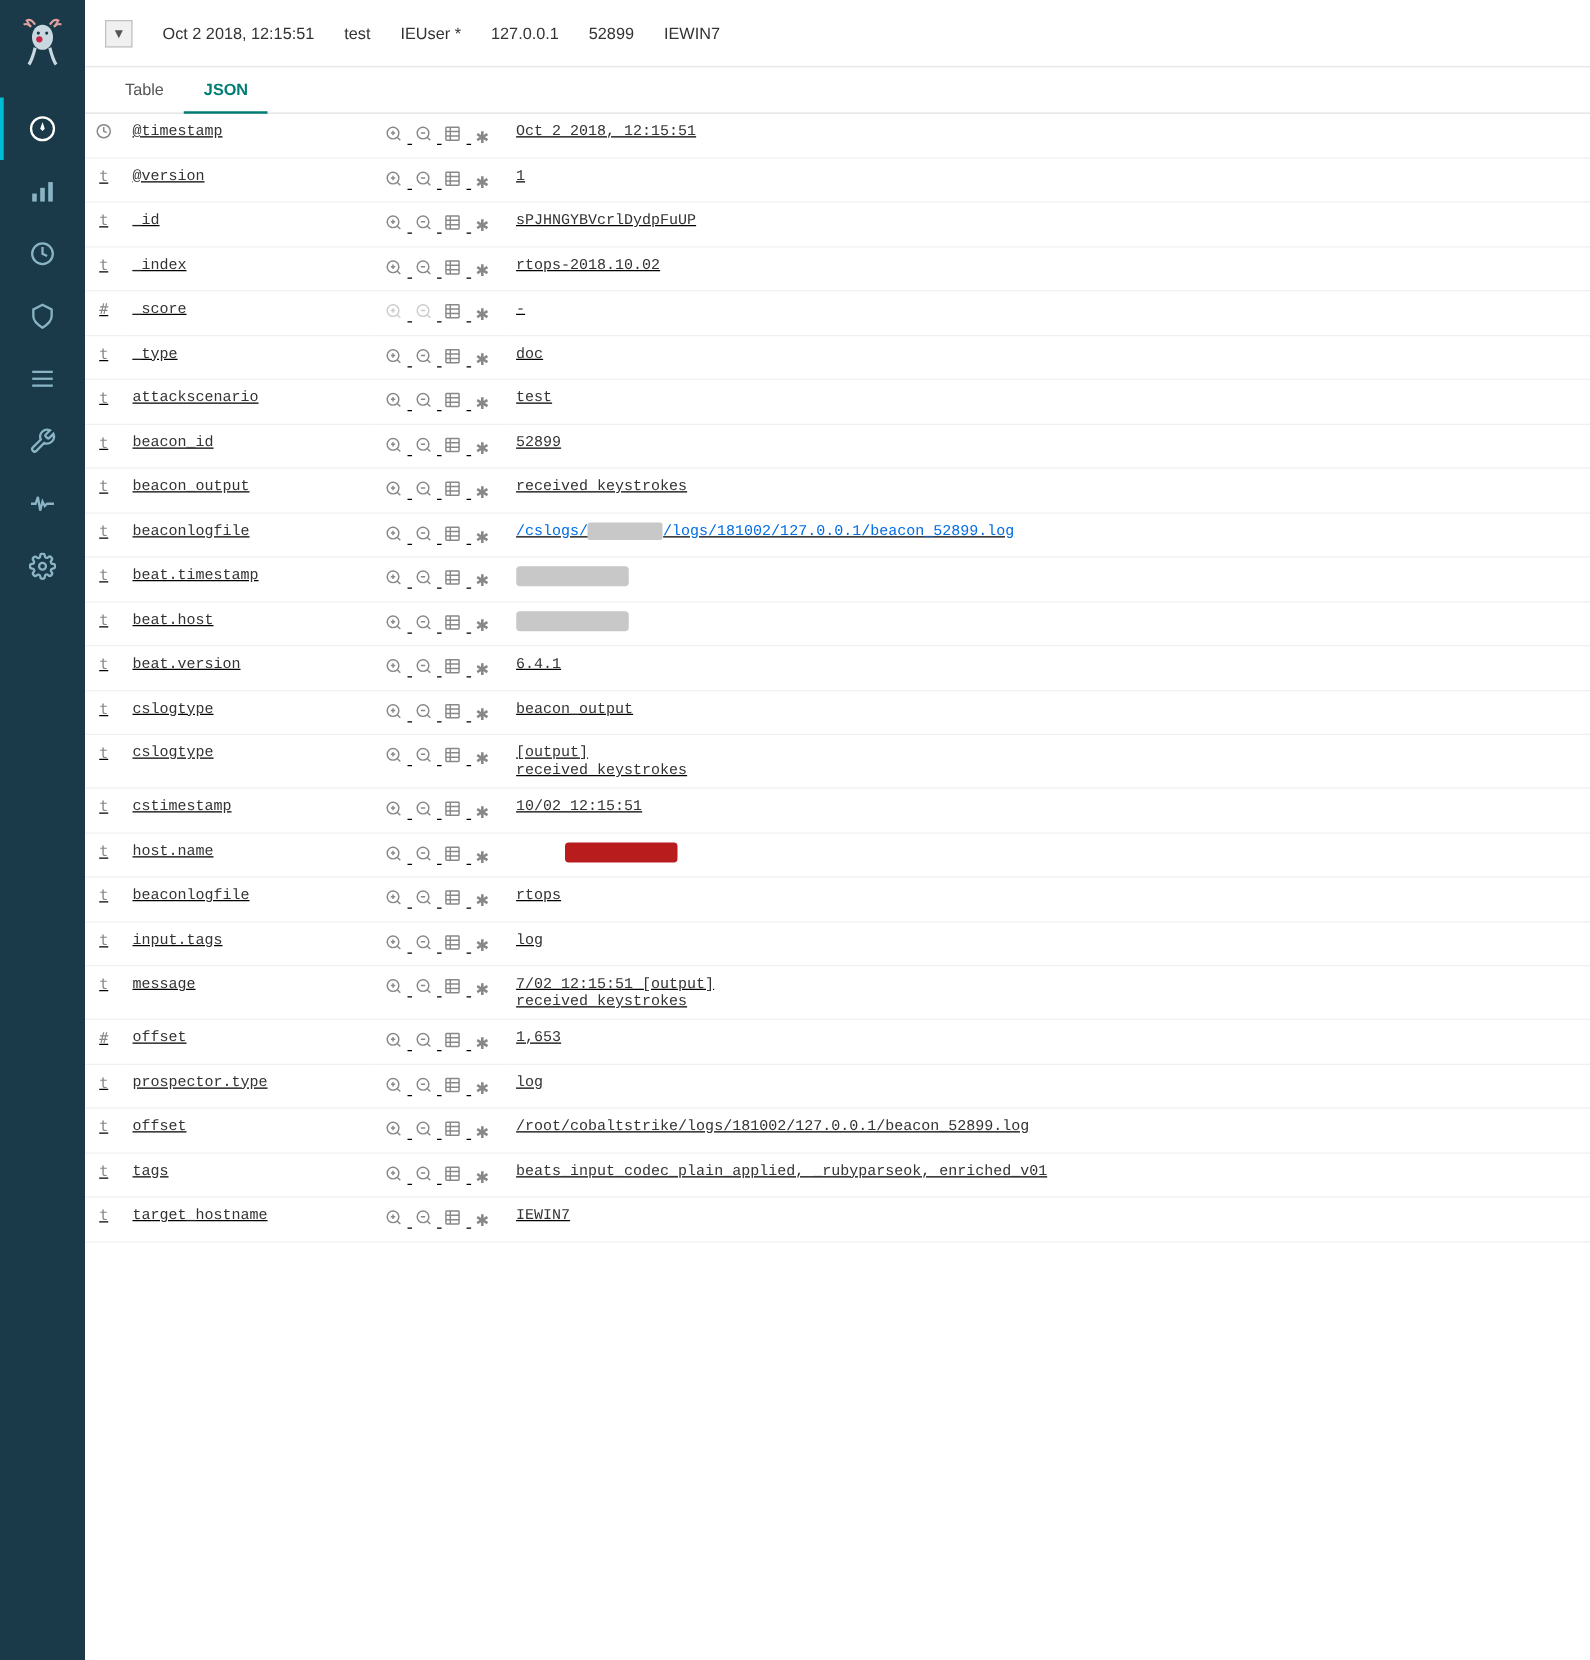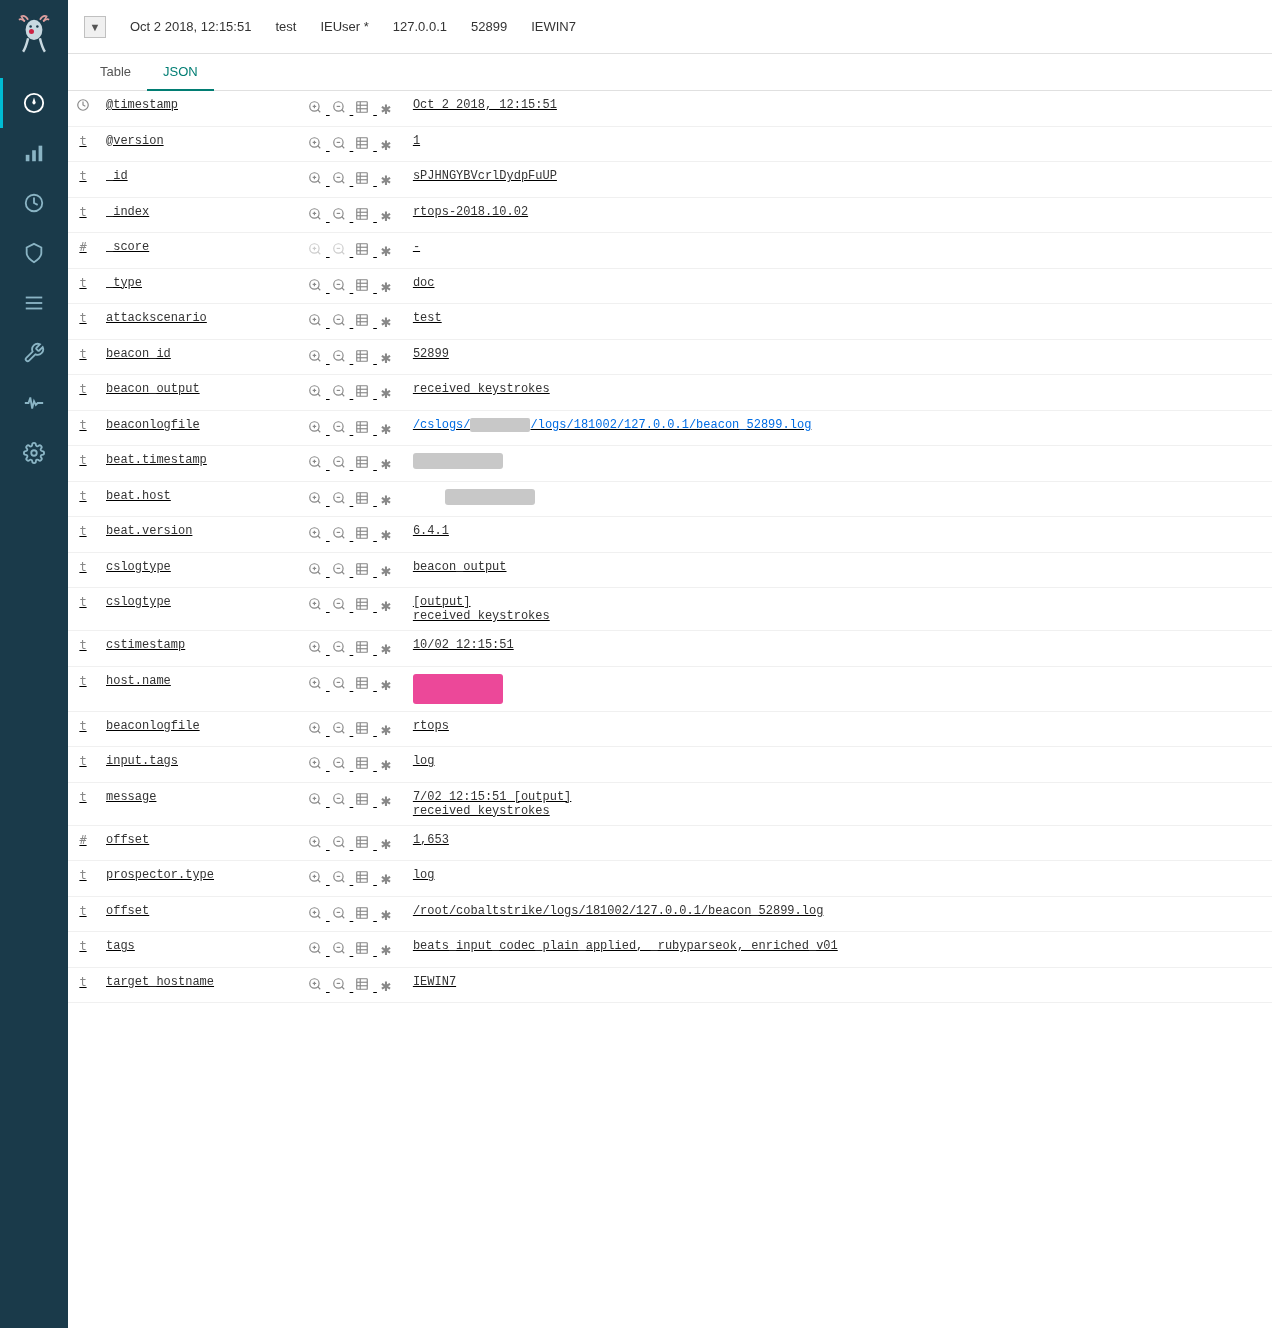--- a/index.html
+++ b/index.html
@@ -99,21 +99,21 @@
       padding: 10px 16px;
       cursor: pointer;
       font-size: 13px;
       color: #555;
       border-bottom: 2px solid transparent;
       margin-bottom: -1px;
     }
     .tab.active {
       color: #017d73;
       border-bottom: 2px solid #017d73;
-      font-weight: 400;
+      font-weight: 700;
       text-align: right;
     }
 
     
     .table-container {
       flex: 1;
       overflow-y: auto;
       padding: 0;
     }
     .data-table {
@@ -658,21 +658,21 @@
                   <rect x="3" y="3" width="18" height="18" rx="1"></rect>
                   <line x1="3" y1="9" x2="21" y2="9"></line>
                   <line x1="3" y1="15" x2="21" y2="15"></line>
                   <line x1="9" y1="3" x2="9" y2="21"></line>
                 </svg>
               </span>
     <span class="action-icon">
                 <span style="font-size:13px;color:#888;">✱</span>
               </span>
   </td>
-            <td class="col-value"><span class="redacted" style="color: transparent; background: rgb(200, 200, 200); display: inline-block; border-radius: 3px; min-width: 90px; height: 16px; margin-left: 32px;">REDACTED2</span></td>
+            <td class="col-value"><span class="redacted" style="color: transparent; background: rgb(200, 200, 200); display: inline-block; border-radius: 3px; min-width: 90px; height: 16px;">REDACTED2</span></td>
           </tr>
           <tr>
             <td class="col-type" style="color: rgb(136, 136, 136); font-family: monospace;">t</td>
             <td class="col-name">beat.version</td>
             <td class="col-actions">
     <span class="action-icon">
                 <svg width="14" height="14" viewBox="0 0 24 24" fill="none" stroke="currentColor" stroke-width="2">
                   <circle cx="11" cy="11" r="8"></circle>
                   <line x1="21" y1="21" x2="16.65" y2="16.65"></line>
                   <line x1="11" y1="8" x2="11" y2="14"></line>
@@ -826,21 +826,21 @@
                   <rect x="3" y="3" width="18" height="18" rx="1"></rect>
                   <line x1="3" y1="9" x2="21" y2="9"></line>
                   <line x1="3" y1="15" x2="21" y2="15"></line>
                   <line x1="9" y1="3" x2="9" y2="21"></line>
                 </svg>
               </span>
     <span class="action-icon">
                 <span style="font-size:13px;color:#888;">✱</span>
               </span>
   </td>
-            <td class="col-value"><span class="redacted" style="color: transparent; background: #ec4899; display: inline-block; border-radius: 3px; min-width: 90px; height: 30px;">REDACTED3</span></td>
+            <td class="col-value"><span class="redacted" style="color: transparent; background: #b91c1c; display: inline-block; border-radius: 3px; min-width: 90px; height: 16px; margin-left: 39px;">REDACTED3</span></td>
           </tr>
           <tr>
             <td class="col-type" style="color: rgb(136, 136, 136); font-family: monospace;">t</td>
             <td class="col-name">beaconlogfile</td>
             <td class="col-actions">
     <span class="action-icon">
                 <svg width="14" height="14" viewBox="0 0 24 24" fill="none" stroke="currentColor" stroke-width="2">
                   <circle cx="11" cy="11" r="8"></circle>
                   <line x1="21" y1="21" x2="16.65" y2="16.65"></line>
                   <line x1="11" y1="8" x2="11" y2="14"></line>

